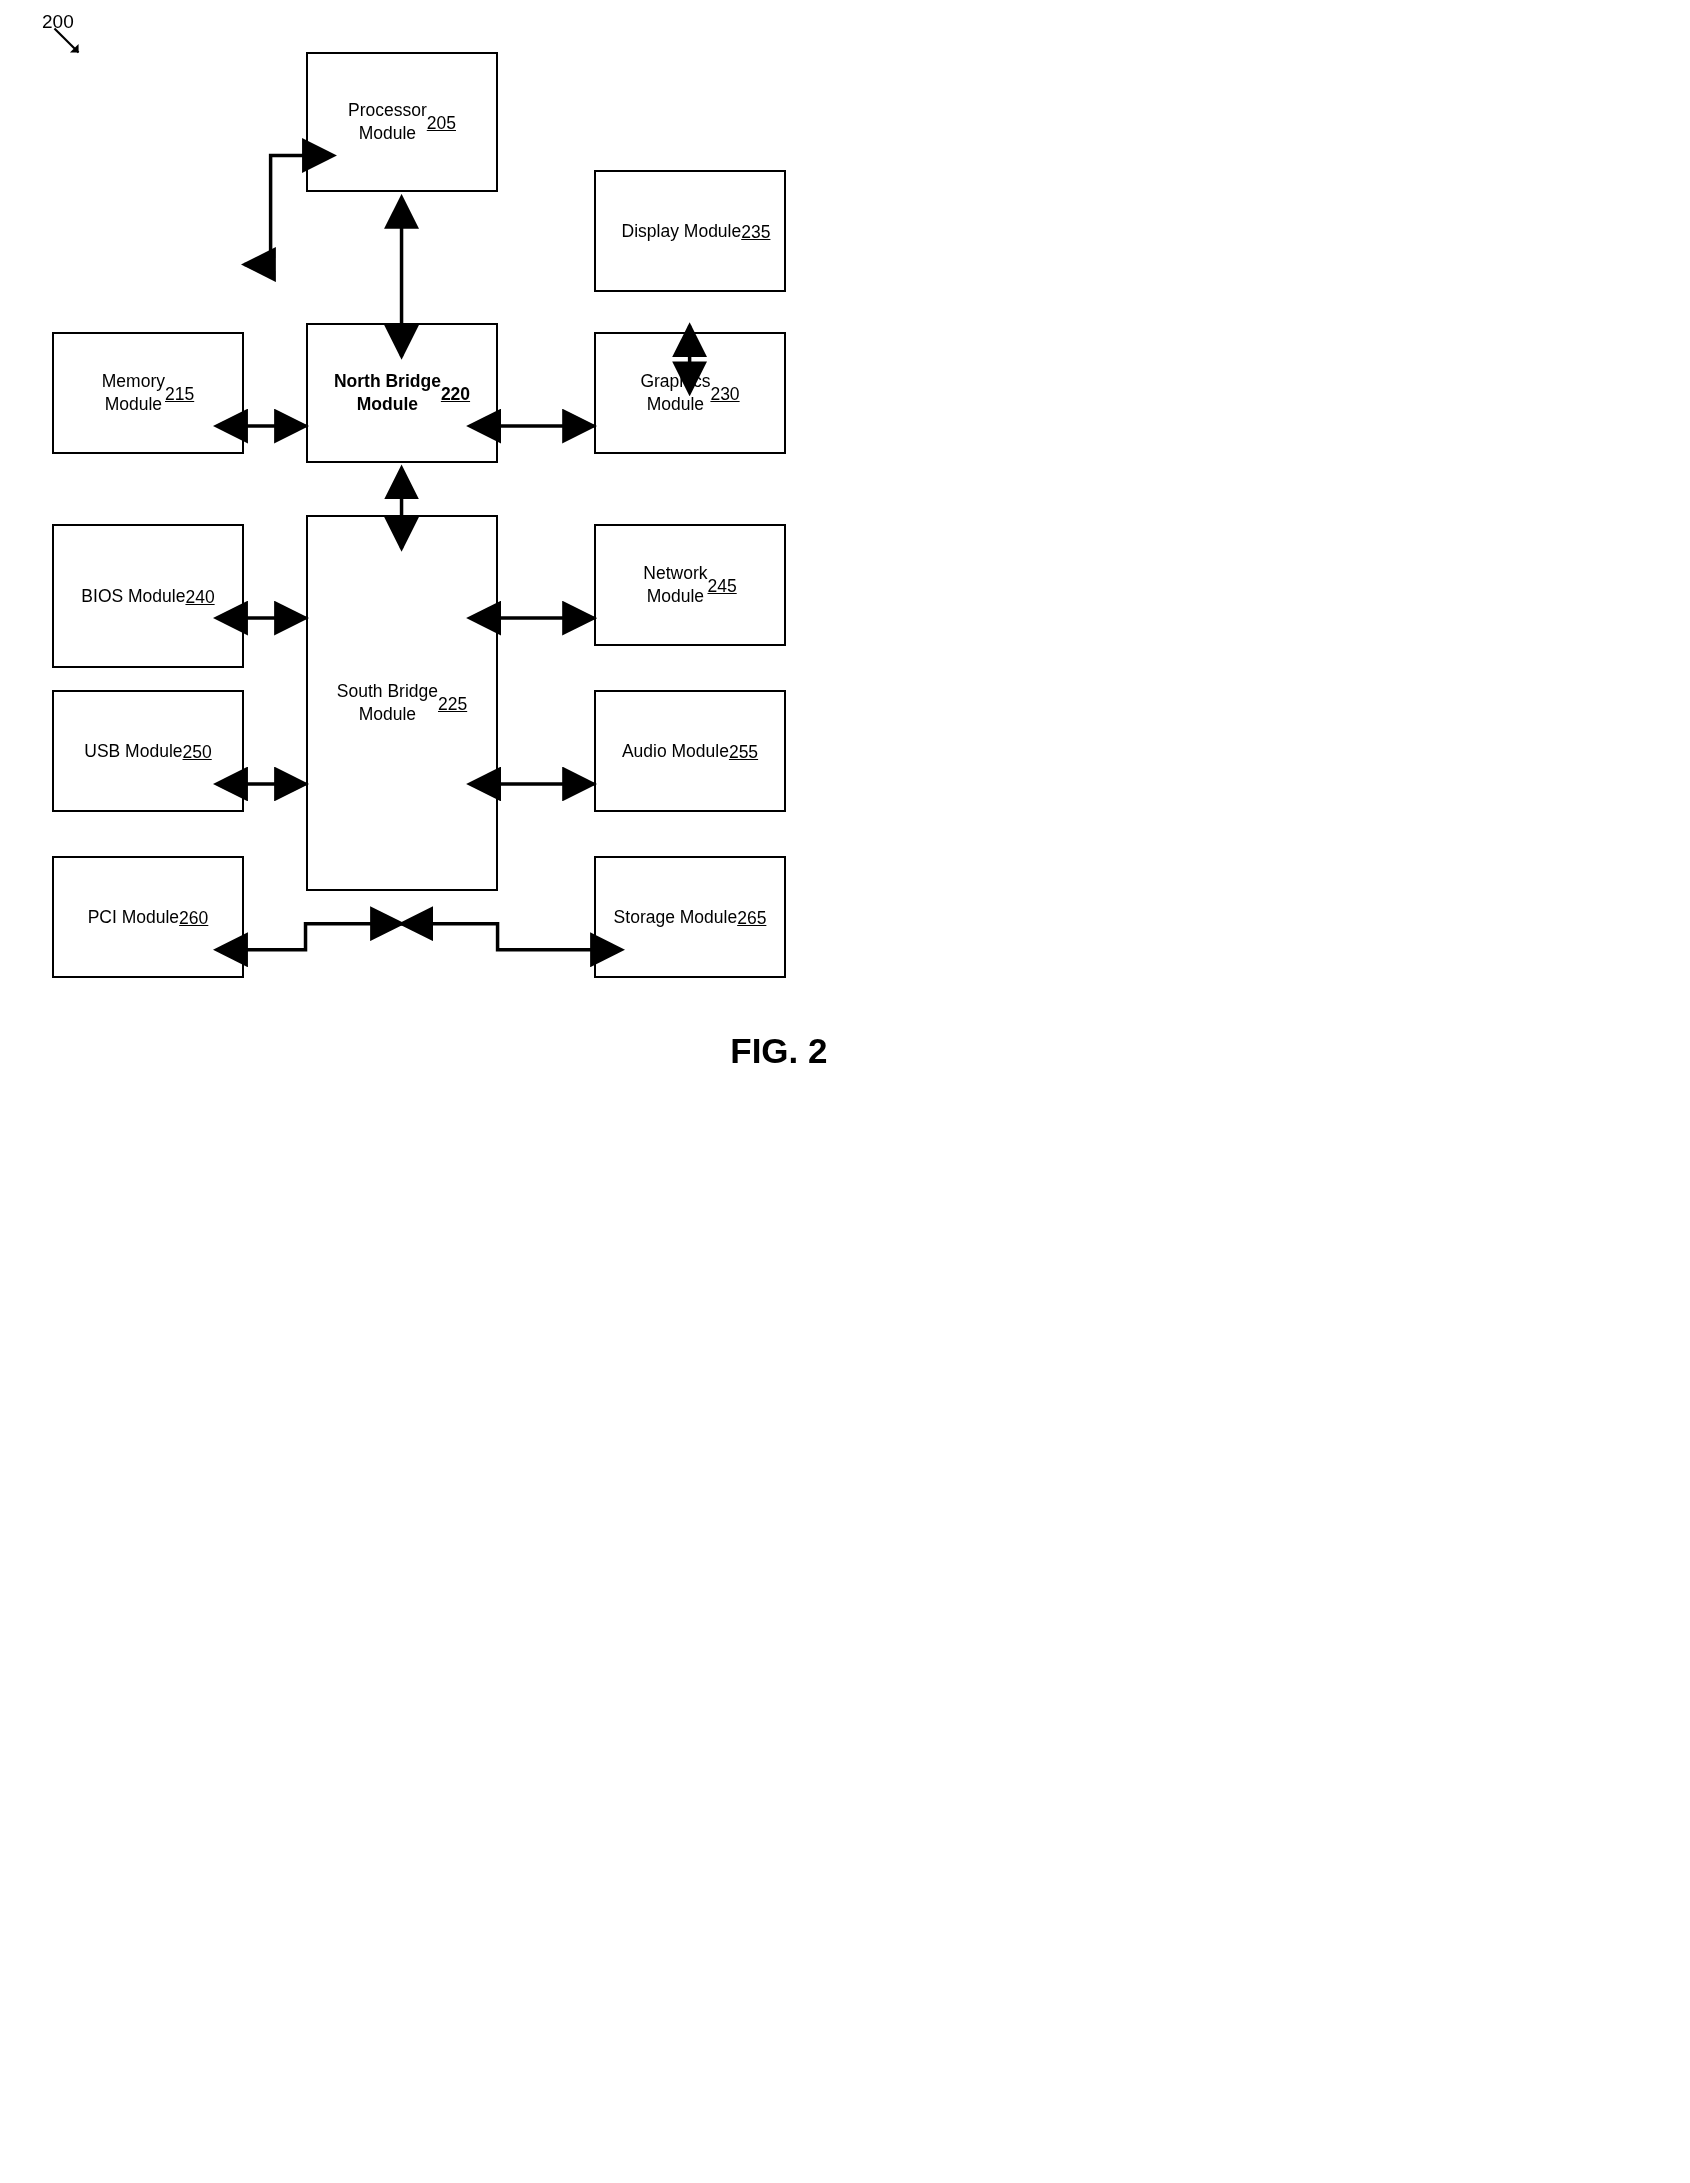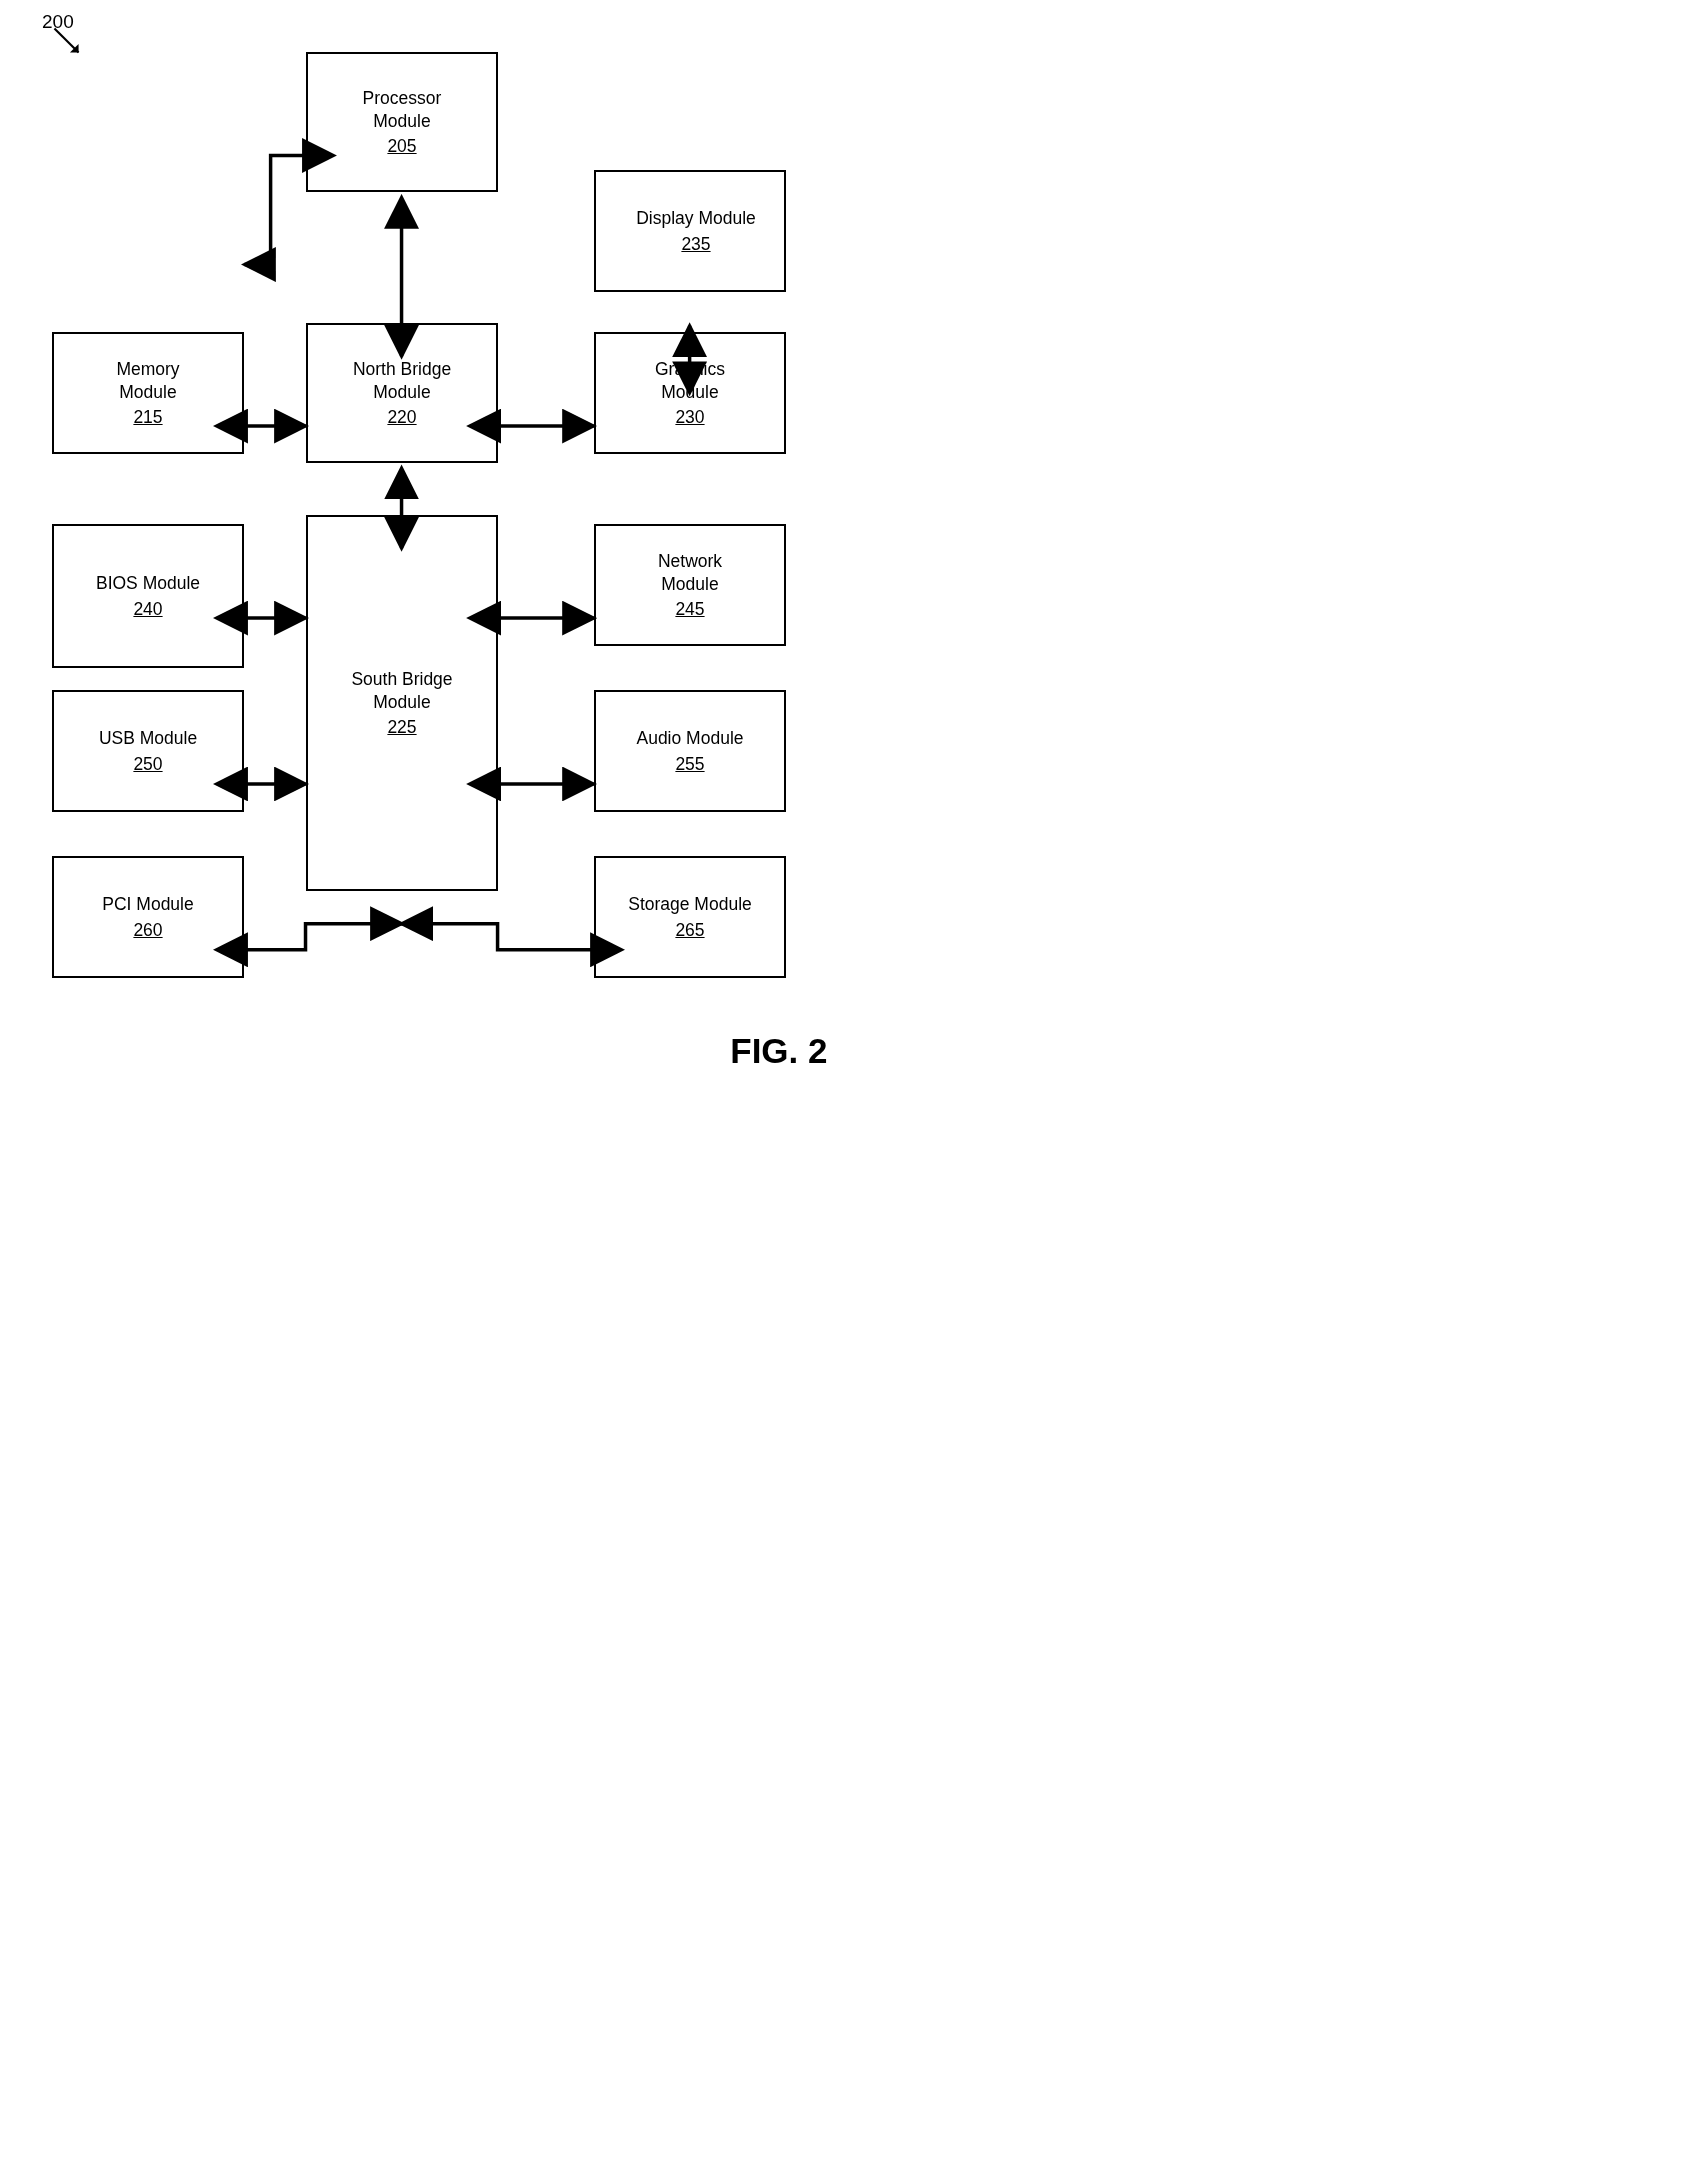--- a/index.html
+++ b/index.html
@@ -24,21 +24,21 @@
       margin-top: 26px;
       padding-bottom: 26px;
     }
 
     
     .module-box {
       position: absolute;
       border: 2.6px solid #000;
       background: #fff;
       display: flex;
-      flex-direction: column;
+      flex-direction: row;
       align-items: center;
       justify-content: center;
       text-align: center;
     }
 
     .module-name {
       font-size: 17.5px;
       line-height: 1.3;
     }
 
@@ -79,21 +79,21 @@
   <div class="module-box" style="left: 594px; top: 170px; width: 192px; height: 122px; padding-left: 12px;">
     <span class="module-name">Display Module</span>
     <span class="module-number">235</span>
   </div>
 
   <div class="module-box" style="left: 52px; top: 332px; width: 192px; height: 122px;">
     <span class="module-name">Memory<br>Module</span>
     <span class="module-number">215</span>
   </div>
 
-  <div class="module-box" style="left: 306px; top: 323px; width: 192px; height: 140px;">
+  <div class="module-box" style="left: 306px; top: 323px; width: 192px; height: 140px; font-weight: bold;">
     <span class="module-name">North Bridge<br>Module</span>
     <span class="module-number">220</span>
   </div>
 
   <div class="module-box" style="left: 594px; top: 332px; width: 192px; height: 122px;">
     <span class="module-name">Graphics<br>Module</span>
     <span class="module-number">230</span>
   </div>
 
   <div class="module-box" style="left: 306px; top: 515px; width: 192px; height: 376px;">

